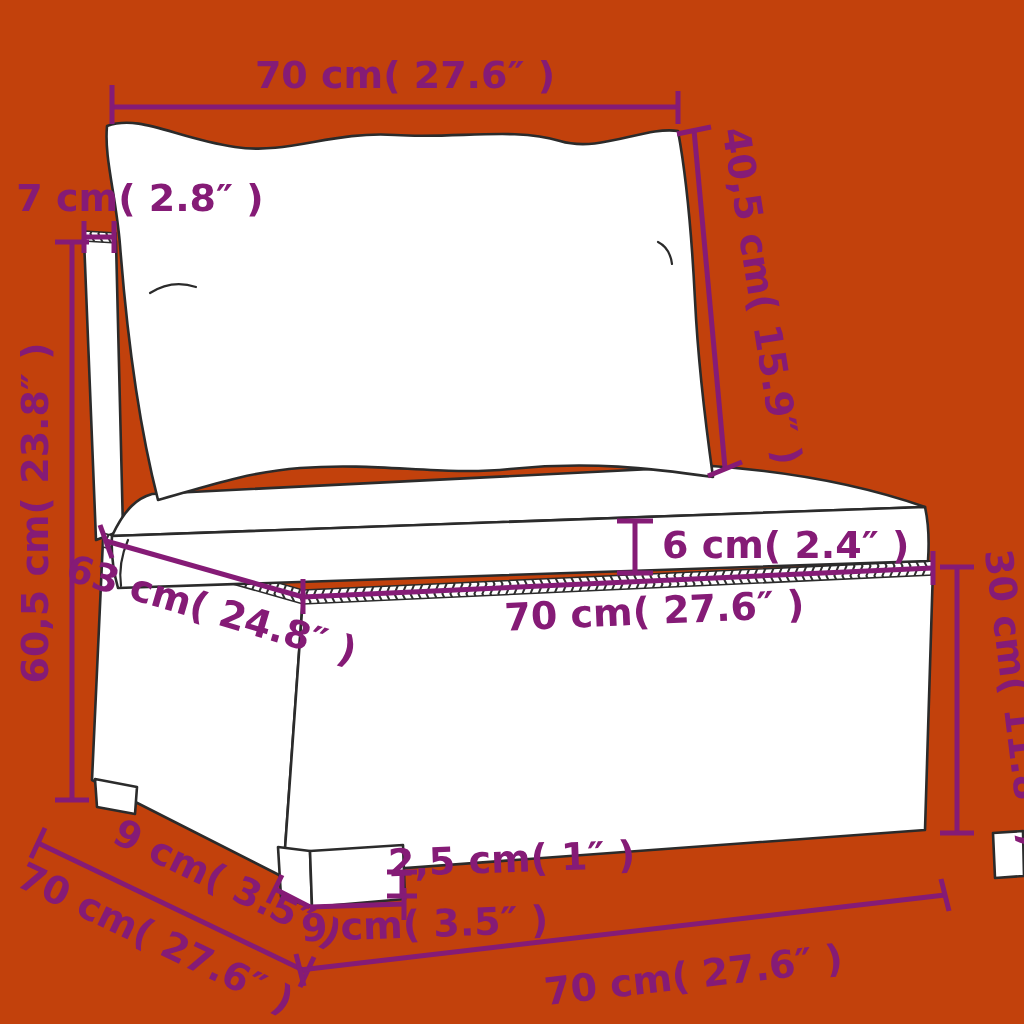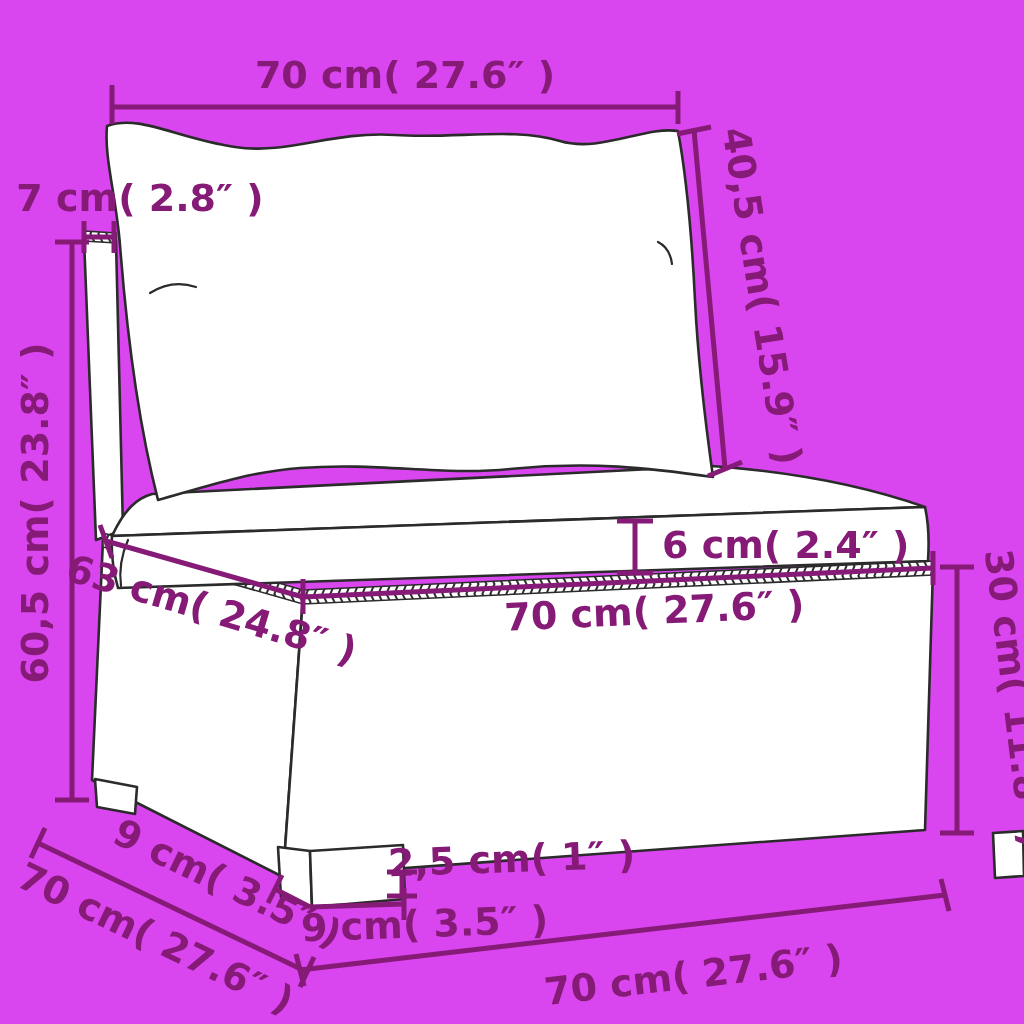--- a/index.html
+++ b/index.html
@@ -1,16 +1,16 @@
 <!DOCTYPE html>
 <html><head>
 <meta charset="utf-8">
 <style>
   html, body { margin: 0; padding: 0; background: #ffffff; }
-  #stage { width: 1024px; height: 1024px; position: relative; background: #d946ef; overflow: hidden; }
+  #stage { width: 1024px; height: 1024px; position: relative; background: #c2410c; overflow: hidden; }
   svg { display: block; }
   .dim-text {
     font-family: "DejaVu Sans", "Liberation Sans", sans-serif;
     font-weight: bold;
     font-size: 38px;
   }
   .outline { fill: #ffffff; stroke: #2b2b2b; stroke-width: 2.6; stroke-linejoin: round; stroke-linecap: round; }
   .thin    { fill: none;    stroke: #2b2b2b; stroke-width: 2.2; stroke-linejoin: round; stroke-linecap: round; }
   .dimline { stroke-width: 5; stroke-linecap: butt; fill: none; }
 </style>

